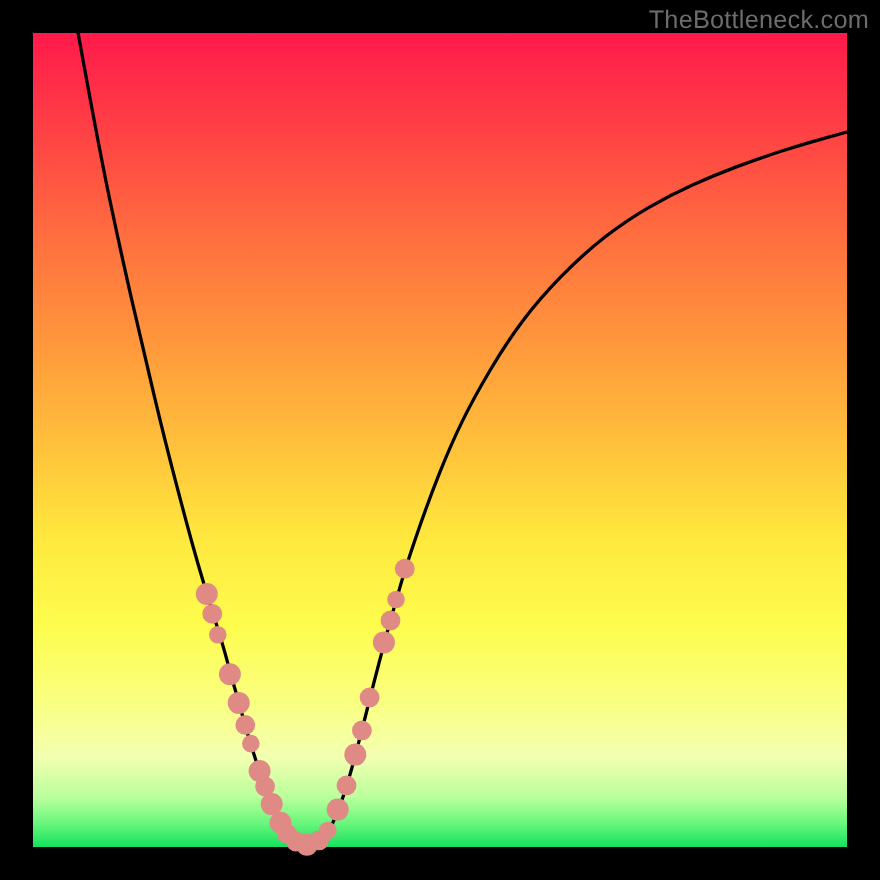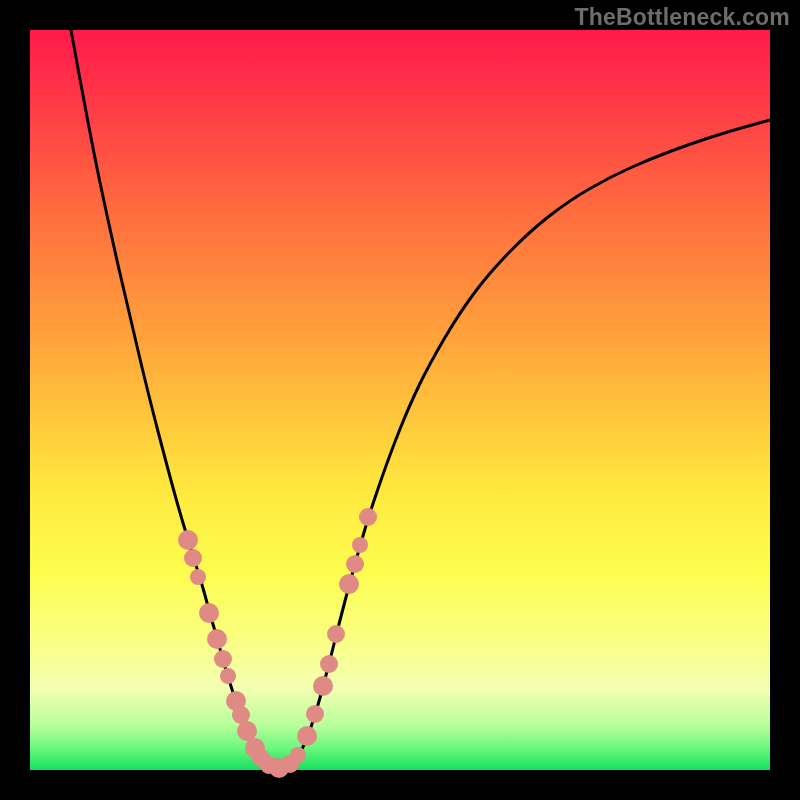--- a/index.html
+++ b/index.html
@@ -40,21 +40,21 @@
       #6bf77d 97%,
       #15e15d 100%
     );
   }
   .watermark {
     position: absolute;
     top: 4px;
     right: 10px;
     color: #6d6d6d;
     font-size: 23px;
-    font-weight: 700;
+    font-weight: 400;
     letter-spacing: 0.2px;
   }
   svg.curves {
     position: absolute;
     left: 0;
     top: 0;
     width: 740px;
     height: 740px;
     overflow: visible;
   }

